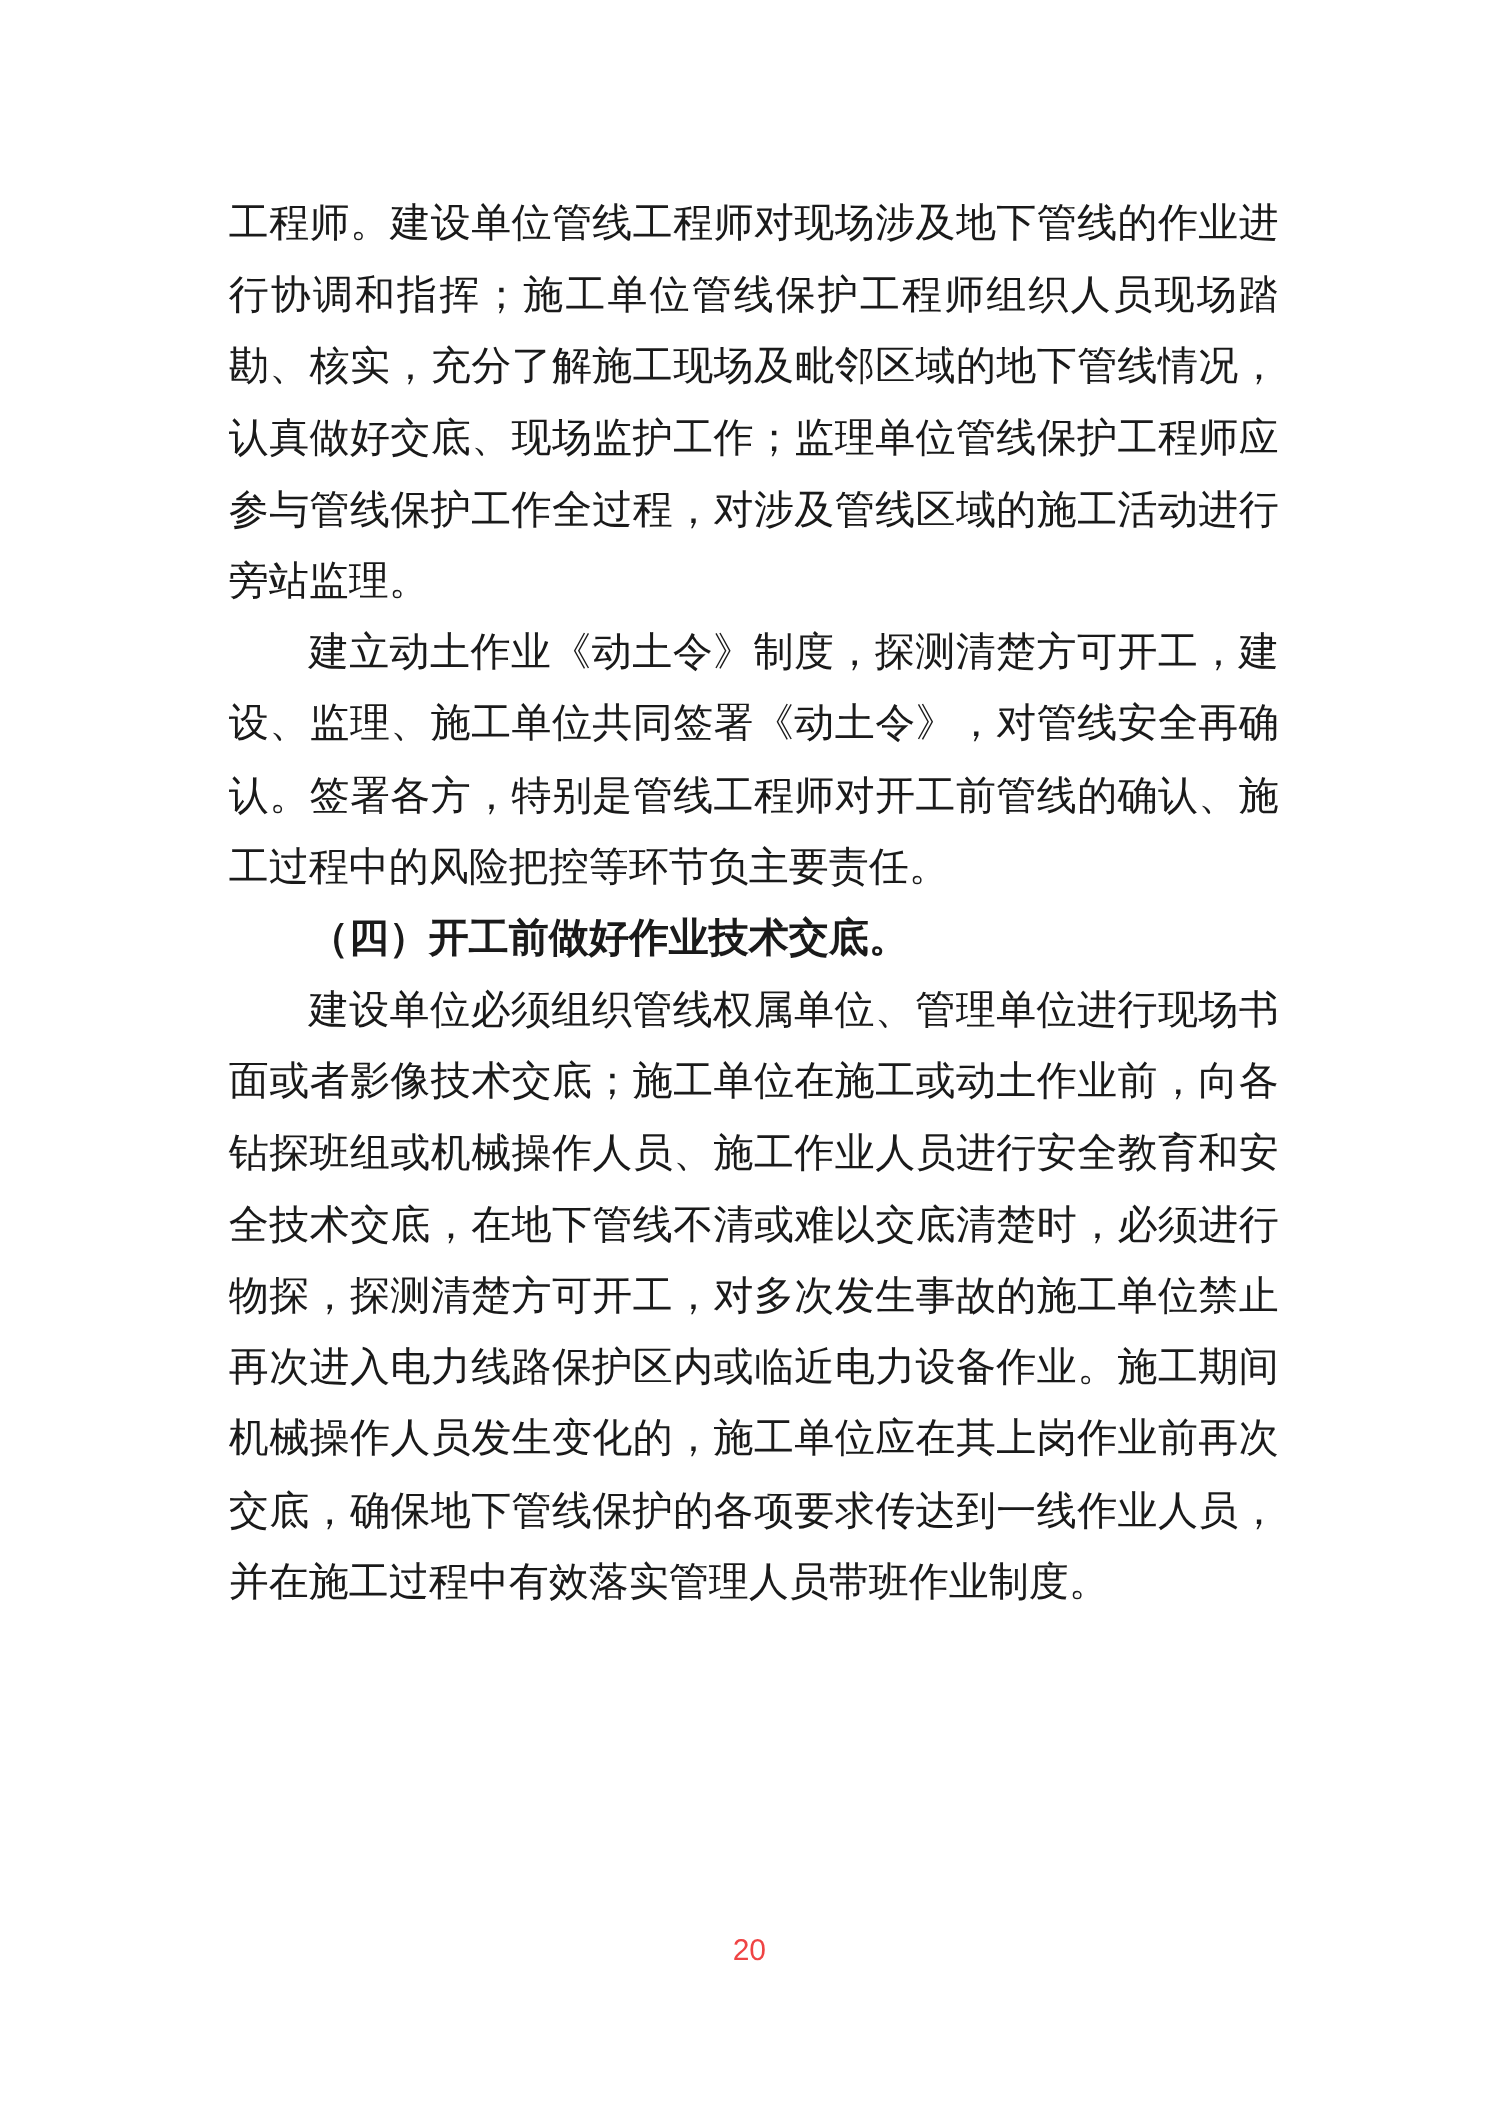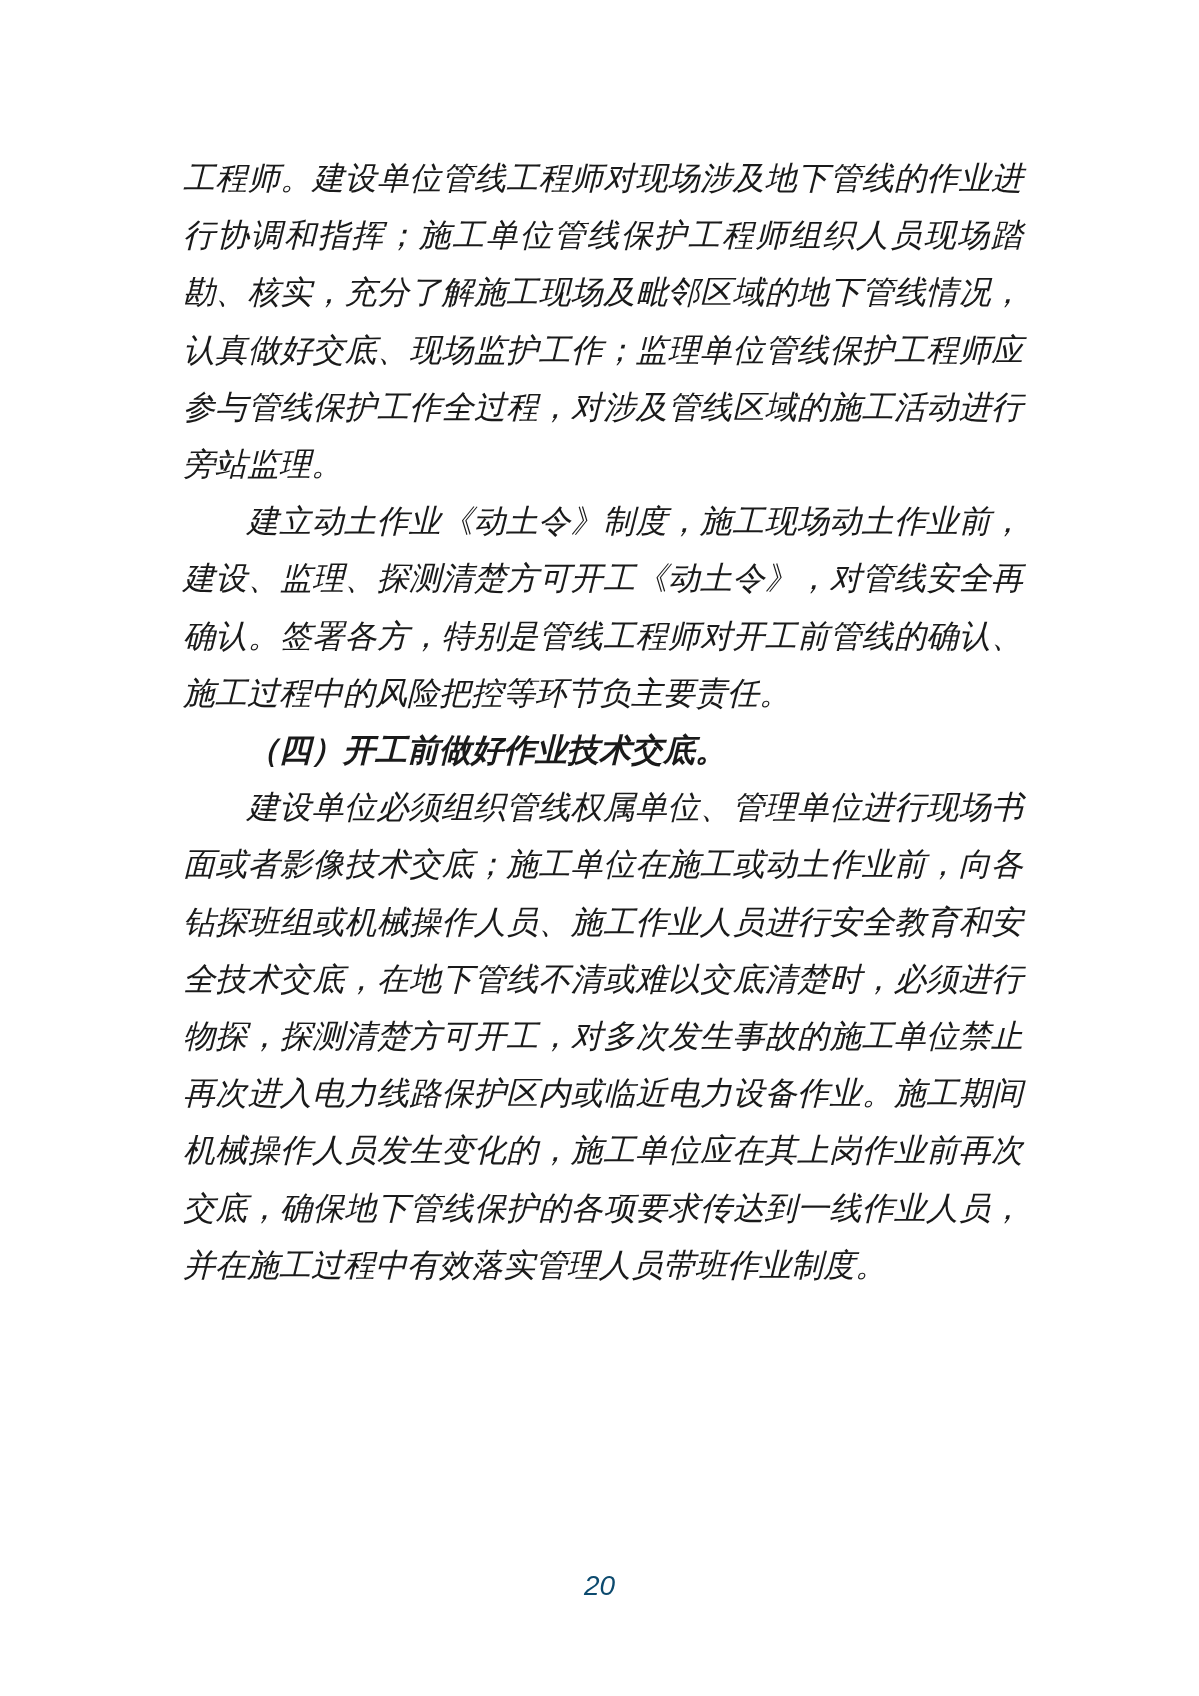--- a/index.html
+++ b/index.html
@@ -11,21 +11,20 @@
     height: 1696px;
     background: #ffffff;
     position: relative;
     font-family: "Liberation Serif", serif;
     overflow: hidden;
   }
   .page {
     position: absolute;
     inset: 0;
     background: #ffffff;
-    font-style: italic;
   }
   .text-block {
     position: absolute;
     left: 183px;
     top: 150px;
     width: 840px;
   }
   .para {
     margin: 0;
     padding: 0;
@@ -43,31 +42,30 @@
   }
   .para.bold {
     font-weight: 700;
   }
   .page-number {
     position: absolute;
     top: 1547px;
     left: 0;
     width: 1199px;
     text-align: center;
-    font-size: 28px;
+    font-size: 24px;
     line-height: 28px;
-    color: #0c4a6e;
+    color: #ef4444;
     font-family: "Liberation Sans", sans-serif;
-    margin-top: 25px;
   }
 </style>
 </head>
 <body>
 
 <div class="page">
   <div class="text-block">
     <p class="para">工程师。建设单位管线工程师对现场涉及地下管线的作业进行协调和指挥；施工单位管线保护工程师组织人员现场踏勘、核实，充分了解施工现场及毗邻区域的地下管线情况，认真做好交底、现场监护工作；监理单位管线保护工程师应参与管线保护工作全过程，对涉及管线区域的施工活动进行旁站监理。</p>
-    <p class="para indent">建立动土作业《动土令》制度，施工现场动土作业前，建设、监理、探测清楚方可开工《动土令》，对管线安全再确认。签署各方，特别是管线工程师对开工前管线的确认、施工过程中的风险把控等环节负主要责任。</p>
+    <p class="para indent">建立动土作业《动土令》制度，探测清楚方可开工，建设、监理、施工单位共同签署《动土令》，对管线安全再确认。签署各方，特别是管线工程师对开工前管线的确认、施工过程中的风险把控等环节负主要责任。</p>
     <p class="para indent bold">（四）开工前做好作业技术交底。</p>
     <p class="para indent">建设单位必须组织管线权属单位、管理单位进行现场书面或者影像技术交底；施工单位在施工或动土作业前，向各钻探班组或机械操作人员、施工作业人员进行安全教育和安全技术交底，在地下管线不清或难以交底清楚时，必须进行物探，探测清楚方可开工，对多次发生事故的施工单位禁止再次进入电力线路保护区内或临近电力设备作业。施工期间机械操作人员发生变化的，施工单位应在其上岗作业前再次交底，确保地下管线保护的各项要求传达到一线作业人员，并在施工过程中有效落实管理人员带班作业制度。</p>
   </div>
   <div class="page-number">20</div>
 </div>
 
 </body></html>

